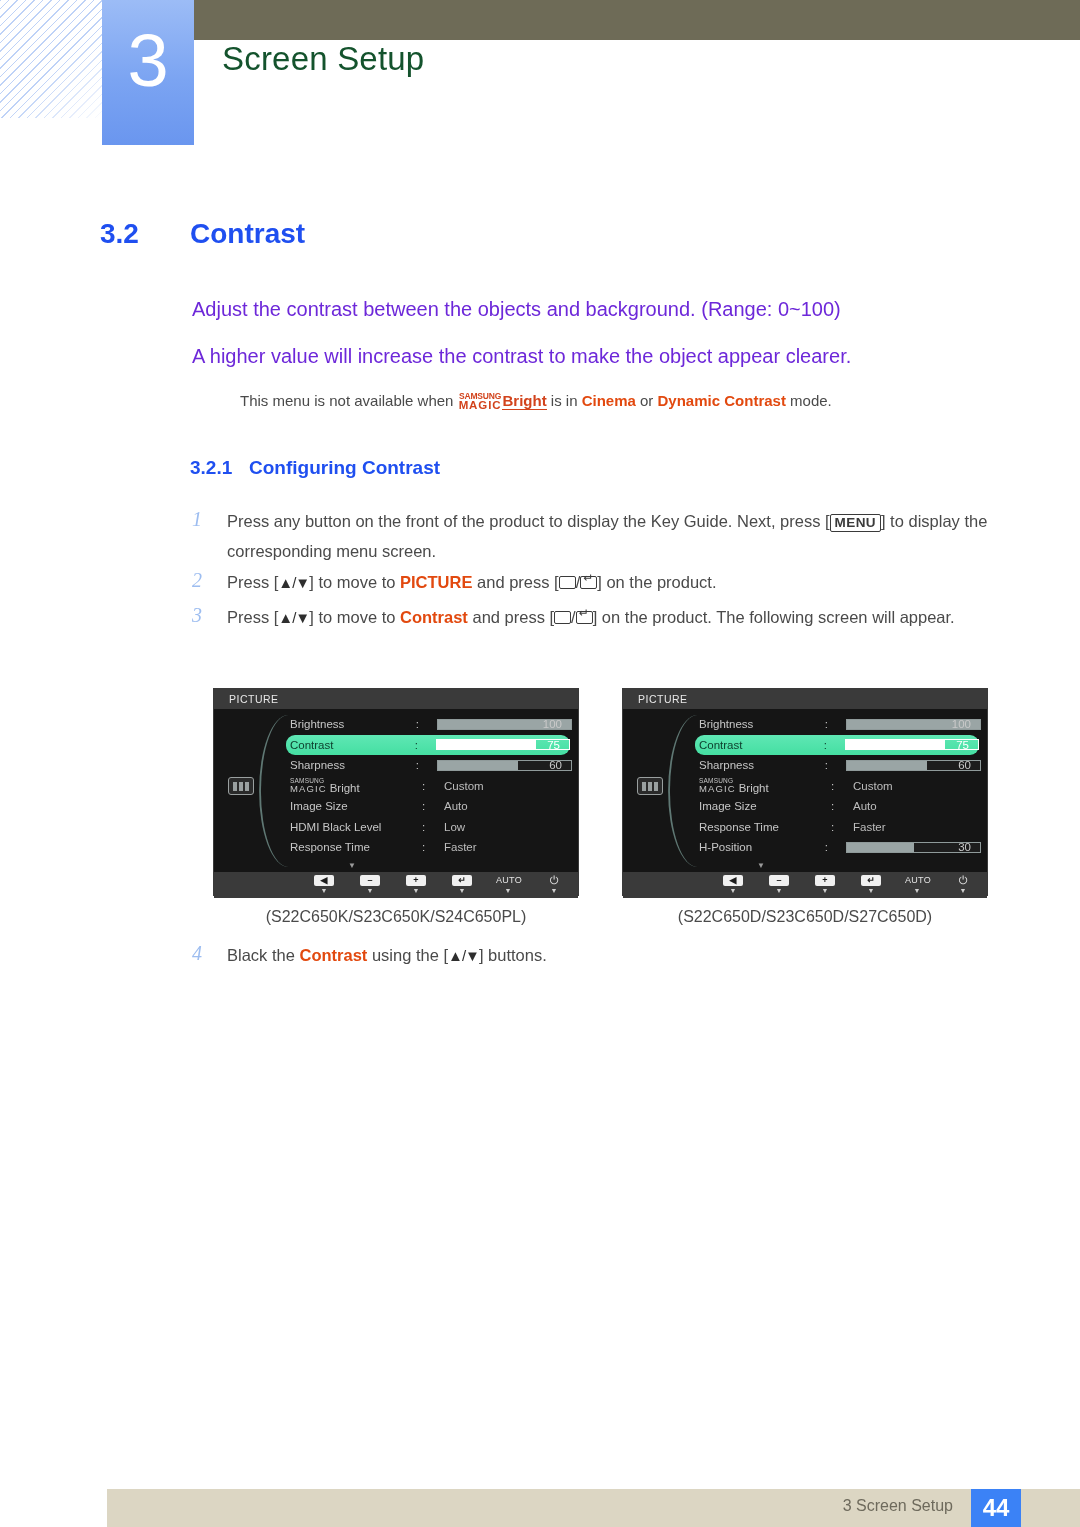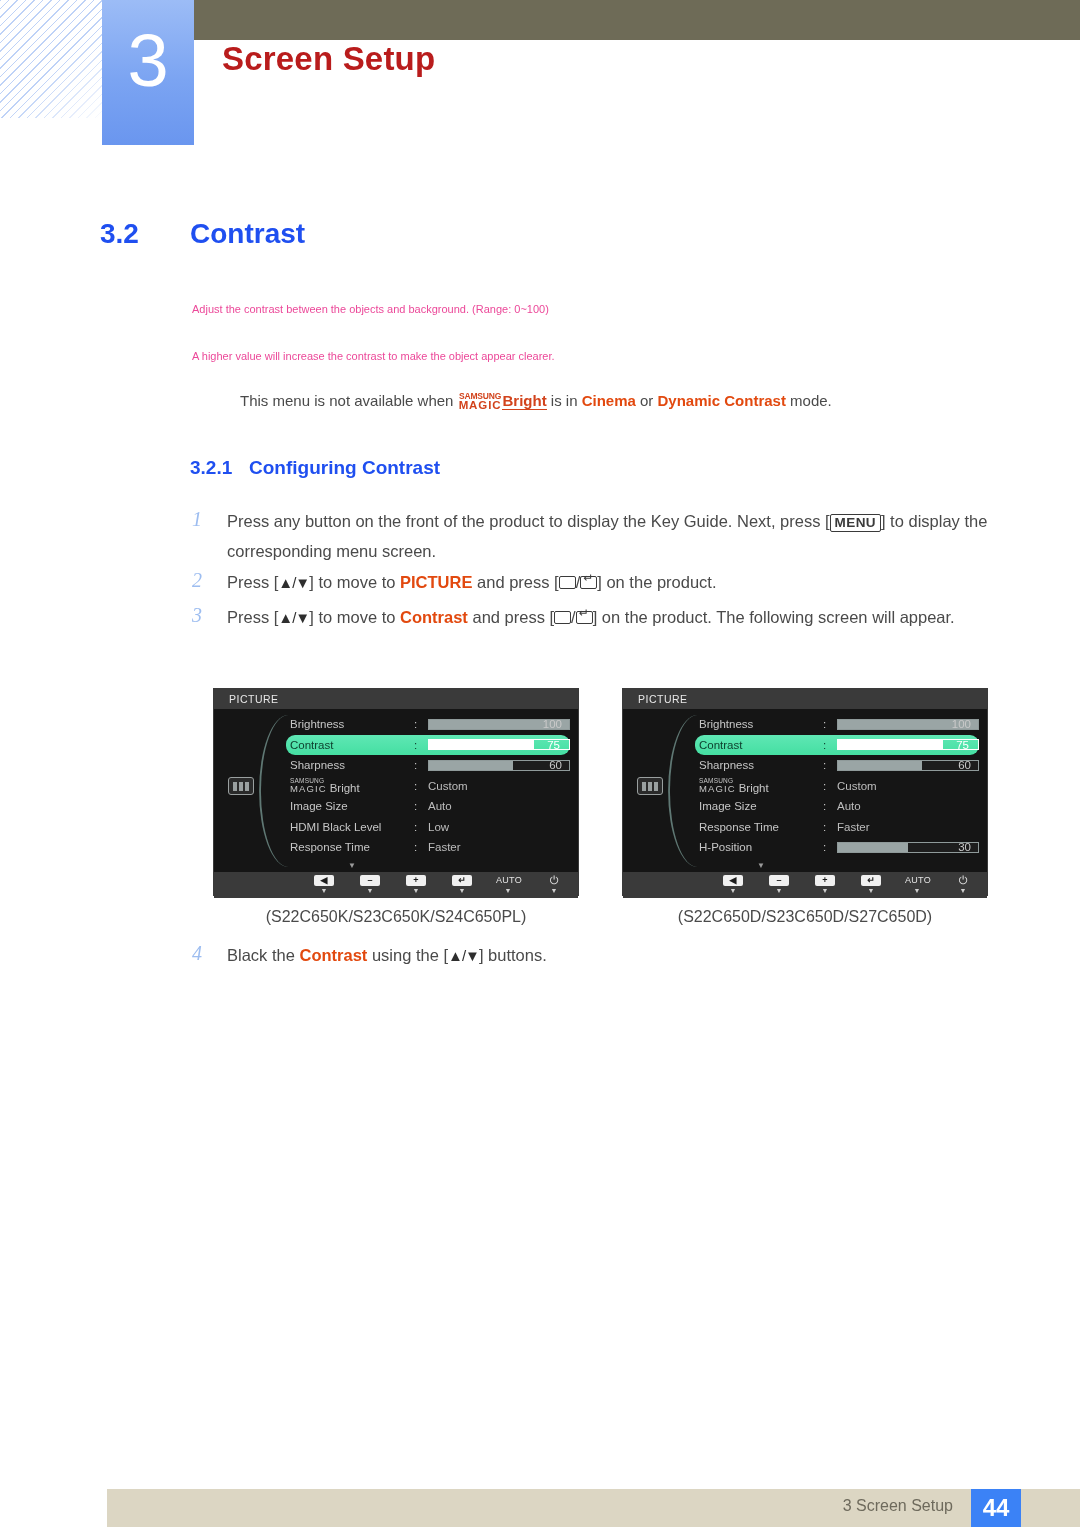--- a/index.html
+++ b/index.html
@@ -34,38 +34,38 @@
   }
   .chapter-num{
     position:absolute;left:102px;top:24px;width:92px;
     text-align:center;
     font-size:74px;line-height:74px;font-weight:400;
     color:#ffffff;
     font-family:"Liberation Sans", sans-serif;
   }
   .chapter-title{
     position:absolute;left:222px;top:40px;
-    font-size:33px;font-weight:bold;color:#b91c1c;
+    font-size:33px;font-weight:normal;color:#14532d;
     letter-spacing:.2px;
   }
 
   
   .sec-num{
     position:absolute;left:100px;top:218px;
     font-size:28px;font-weight:bold;color:#1f4ff0;
   }
   .sec-title{
     position:absolute;left:190px;top:218px;
     font-size:28px;font-weight:bold;color:#1f4ff0;
   }
 
   
   .para{
     position:absolute;left:192px;
-    font-size:11px;color:#ec4899;
+    font-size:20px;color:#6d28d9;
     line-height:22px;
   }
   .p1{top:298px;}
   .p2{top:345px;}
 
   .note{
     position:absolute;left:240px;top:391px;
     font-size:15px;color:#4a4a4a;
   }
   .magic{
@@ -161,21 +161,21 @@
     width:24px;height:16px;
     border:1.6px solid #9aa0a0;border-radius:3px;
     background:#2a2a2a;
     display:flex;align-items:center;justify-content:center;gap:2px;
   }
   .osd-cat-icon i{display:block;width:4px;height:9px;background:#9aa0a0;}
 
   .osd-rows{position:absolute;left:76px;top:5px;right:6px;}
   .osd-row{
     position:relative;height:20.5px;
-    display:flex;align-items:center;
+    display:flex;align-items:center;gap:8px;
   }
   .osd-label{
     width:124px;font-size:11.5px;color:#c6c6c6;
     white-space:nowrap;
   }
   .osd-colon{width:14px;font-size:11.5px;color:#c6c6c6;}
   .osd-val{font-size:11.5px;color:#bdbdbd;}
   .osd-num{
     position:absolute;right:10px;font-size:11.5px;color:#c9c9c9;
   }

